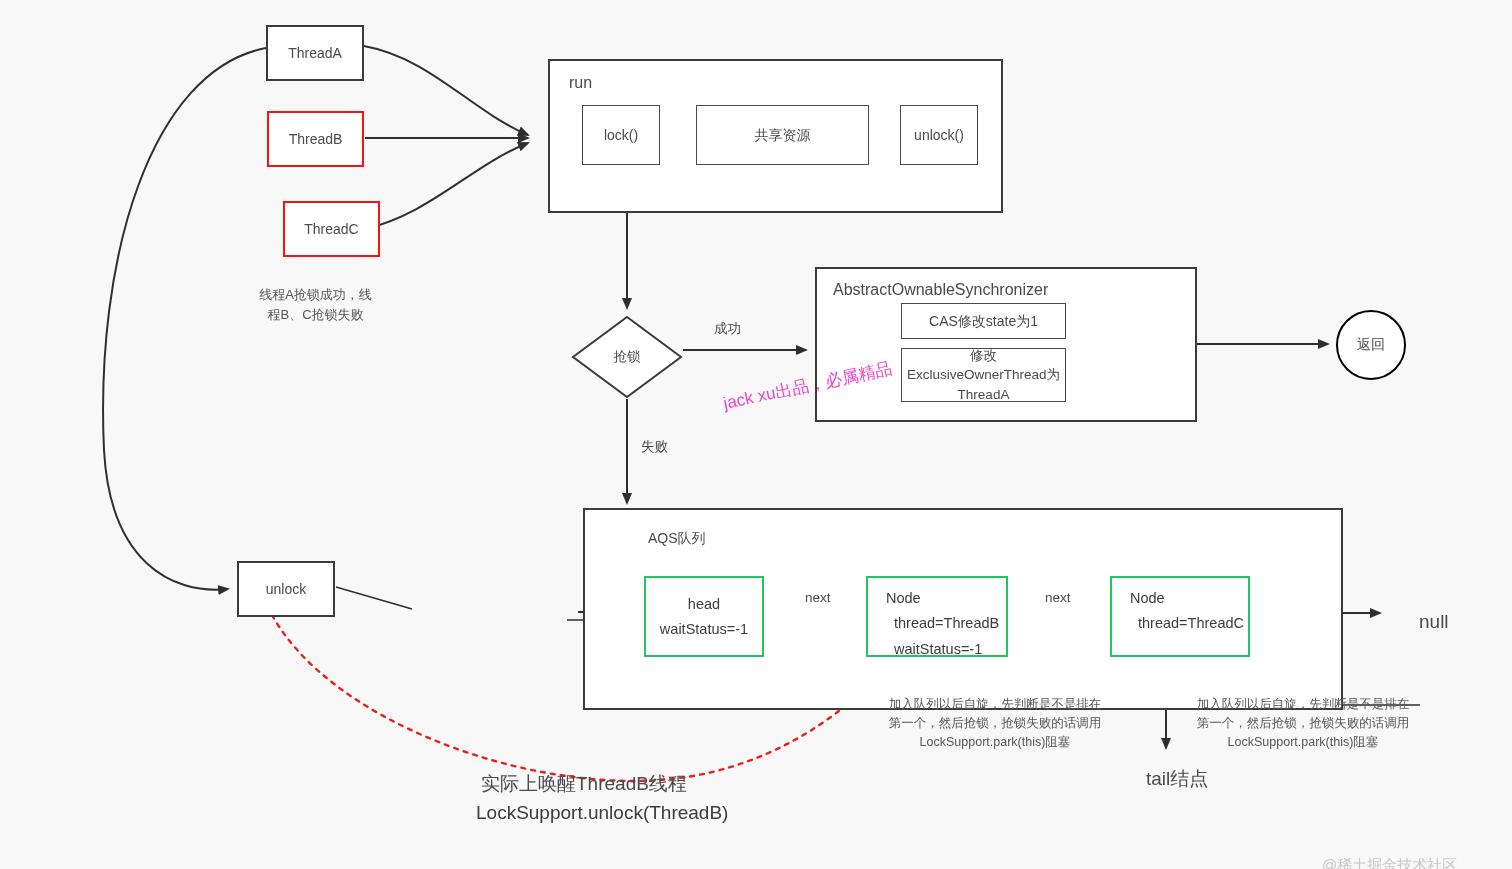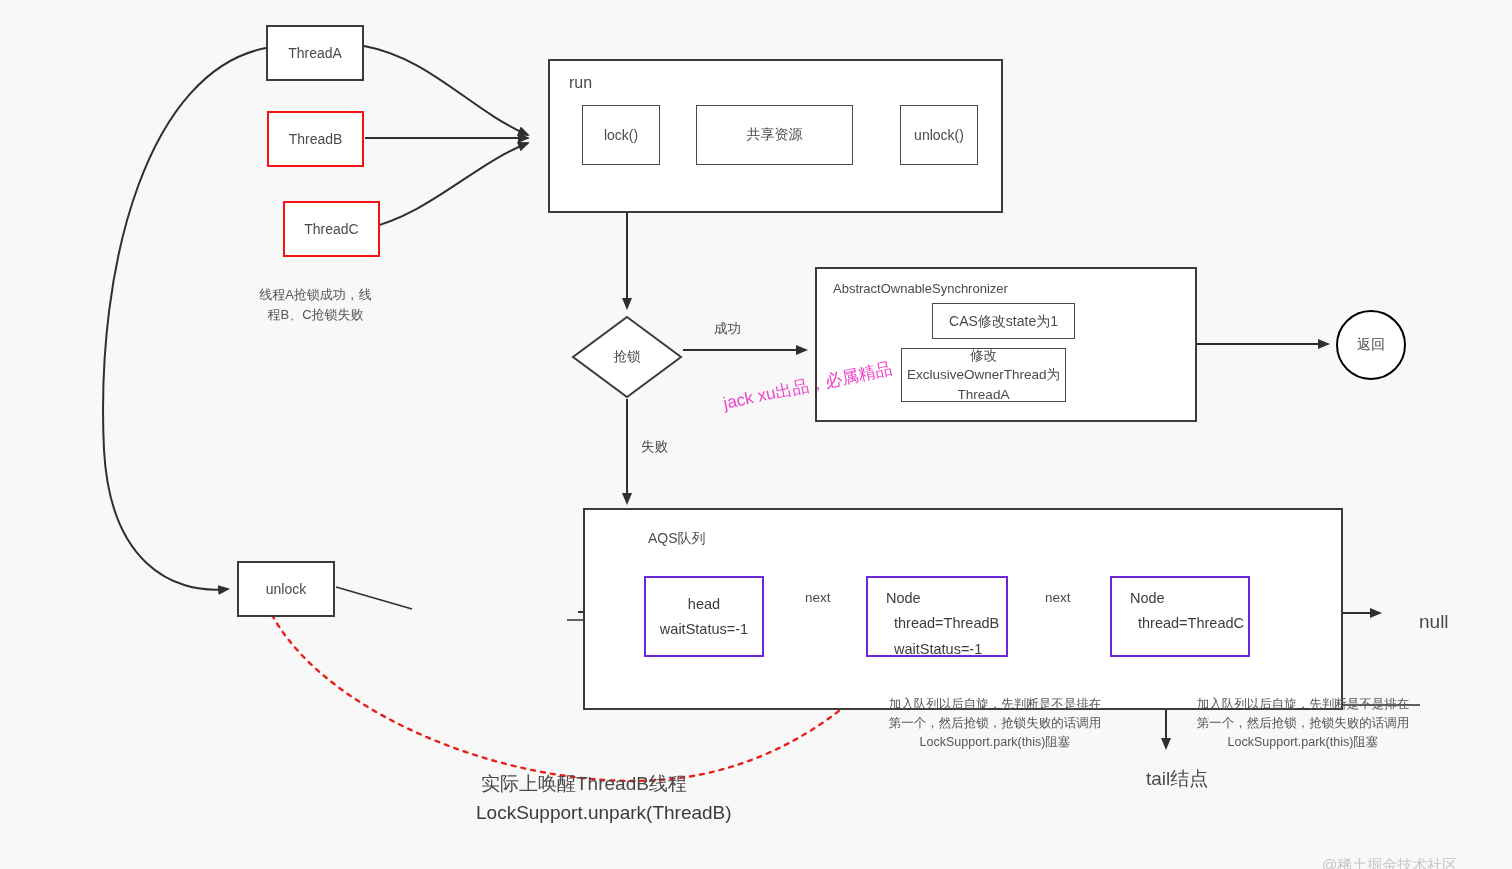--- a/index.html
+++ b/index.html
@@ -50,21 +50,21 @@
   }
   .container-title {
     position: absolute;
     color: #4a4a4a;
     font-size: 16px;
     white-space: nowrap;
   }
   .node-box {
     position: absolute;
     background: #ffffff;
-    border: 2px solid #6d28d9;
+    border: 2px solid #22c55e;
     box-sizing: border-box;
     color: #3c3c3c;
     font-size: 14.5px;
     padding: 8px 0 0 18px;
     line-height: 1.75;
   }
   .circle {
     position: absolute;
     background: #ffffff;
     border: 2px solid #000000;
@@ -194,39 +194,39 @@
 
   <div class="label" style="left:248px; top:285px; width:135px;">线程A抢锁成功，线
 程B、C抢锁失败</div>
 
   <div class="container-box" style="left:548px; top:59px; width:455px; height:154px;"></div>
   <div class="container-title" style="left:569px; top:74px;">run</div>
 
   <div class="box thin" style="left:582px; top:105px; width:78px; height:60px;">
     <span>lock()</span>
   </div>
-  <div class="box thin" style="left:696px; top:105px; width:157px; height:60px;font-family:Liberation Serif, serif;">
+  <div class="box thin" style="left:696px; top:105px; width:173px; height:60px;">
     <span>共享资源</span>
   </div>
   <div class="box thin" style="left:900px; top:105px; width:78px; height:60px;">
     <span>unlock()</span>
   </div>
 
   <div style="position:absolute; left:571px; top:315px; width:112px; height:84px;">
     <svg width="112" height="84" viewBox="0 0 112 84">
       <polygon points="56,2 110,42 56,82 2,42" fill="#ffffff" stroke="#3b3b3b" stroke-width="2"></polygon>
     </svg>
     <div style="position:absolute; left:0; top:0; width:112px; height:84px; display:flex; align-items:center; justify-content:center; color:#4a4a4a; font-size:13.5px;">抢锁</div>
   </div>
   <div class="edge-label" style="left:714px; top:320px;">成功</div>
   <div class="edge-label" style="left:641px; top:438px;">失败</div>
 
   <div class="container-box" style="left:815px; top:267px; width:382px; height:155px;"></div>
-  <div class="container-title" style="left:833px; top:281px; font-size:13px;">AbstractOwnableSynchronizer</div>
-  <div class="box thin" style="left:901px; top:303px; width:143px; height:36px; font-size:14px;margin-left:31px;">
+  <div class="container-title" style="left:833px; top:281px; font-size:16px;">AbstractOwnableSynchronizer</div>
+  <div class="box thin" style="left:901px; top:303px; width:165px; height:36px; font-size:14px;">
     <span>CAS修改state为1</span>
   </div>
   <div class="box thin" style="left:901px; top:348px; width:165px; height:54px; font-size:13.5px; white-space:pre-line;">
     <span>修改
 ExclusiveOwnerThread为
 ThreadA</span>
   </div>
 
   <div class="circle" style="left:1336px; top:310px; width:70px; height:70px;">
     <span>返回</span>
@@ -264,17 +264,17 @@
   <div class="plain-text" style="left:1146px; top:766px;">tail结点</div>
 
   <div class="label small" style="left:880px; top:695px; width:230px;">加入队列以后自旋，先判断是不是排在
 第一个，然后抢锁，抢锁失败的话调用
 LockSupport.park(this)阻塞</div>
   <div class="label small" style="left:1188px; top:695px; width:230px;">加入队列以后自旋，先判断是不是排在
 第一个，然后抢锁，抢锁失败的话调用
 LockSupport.park(this)阻塞</div>
 
   <div class="plain-text" style="left:481px; top:771px; color:#4a4a4a;">实际上唤醒ThreadB线程</div>
-  <div class="plain-text" style="left:476px; top:802px; color:#3c3c3c;">LockSupport.unpark(ThreadB)</div>
+  <div class="plain-text" style="left:476px; top:802px; color:#3c3c3c;">LockSupport.unlock(ThreadB)</div>
 
   <div class="watermark-corner" style="left:1322px; top:832px;margin-top:24px;">@稀土掘金技术社区</div>
 
 </div>
 
 </body></html>

